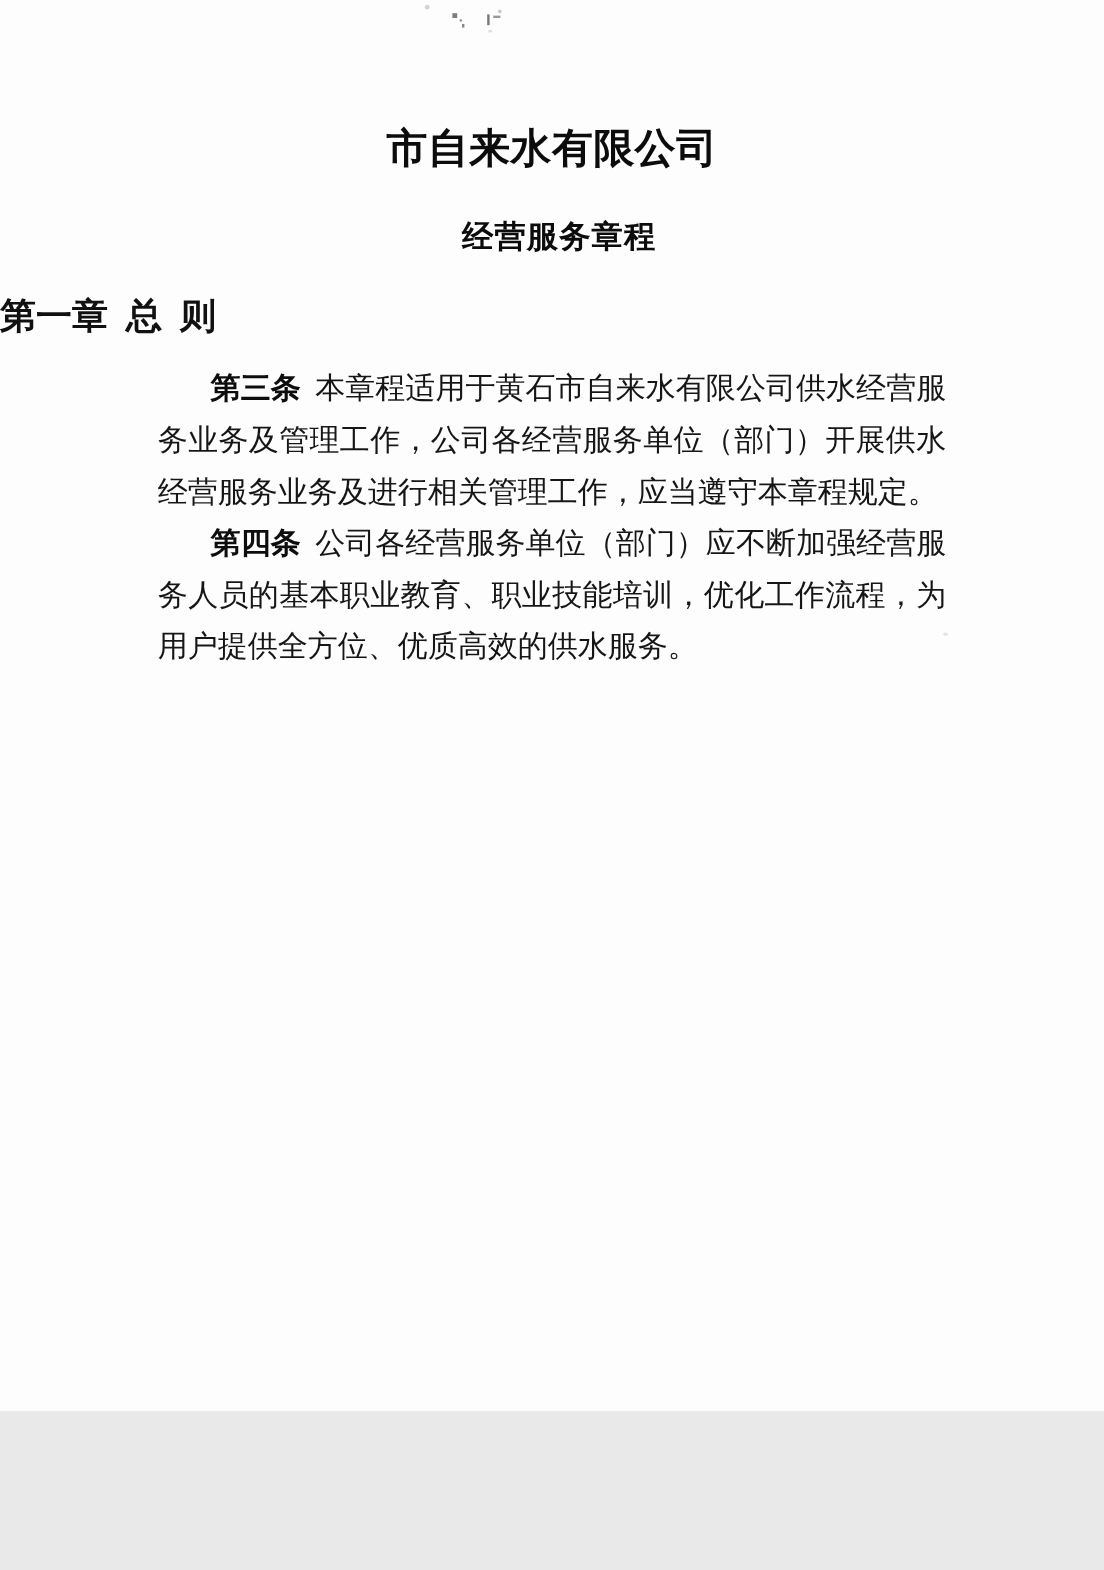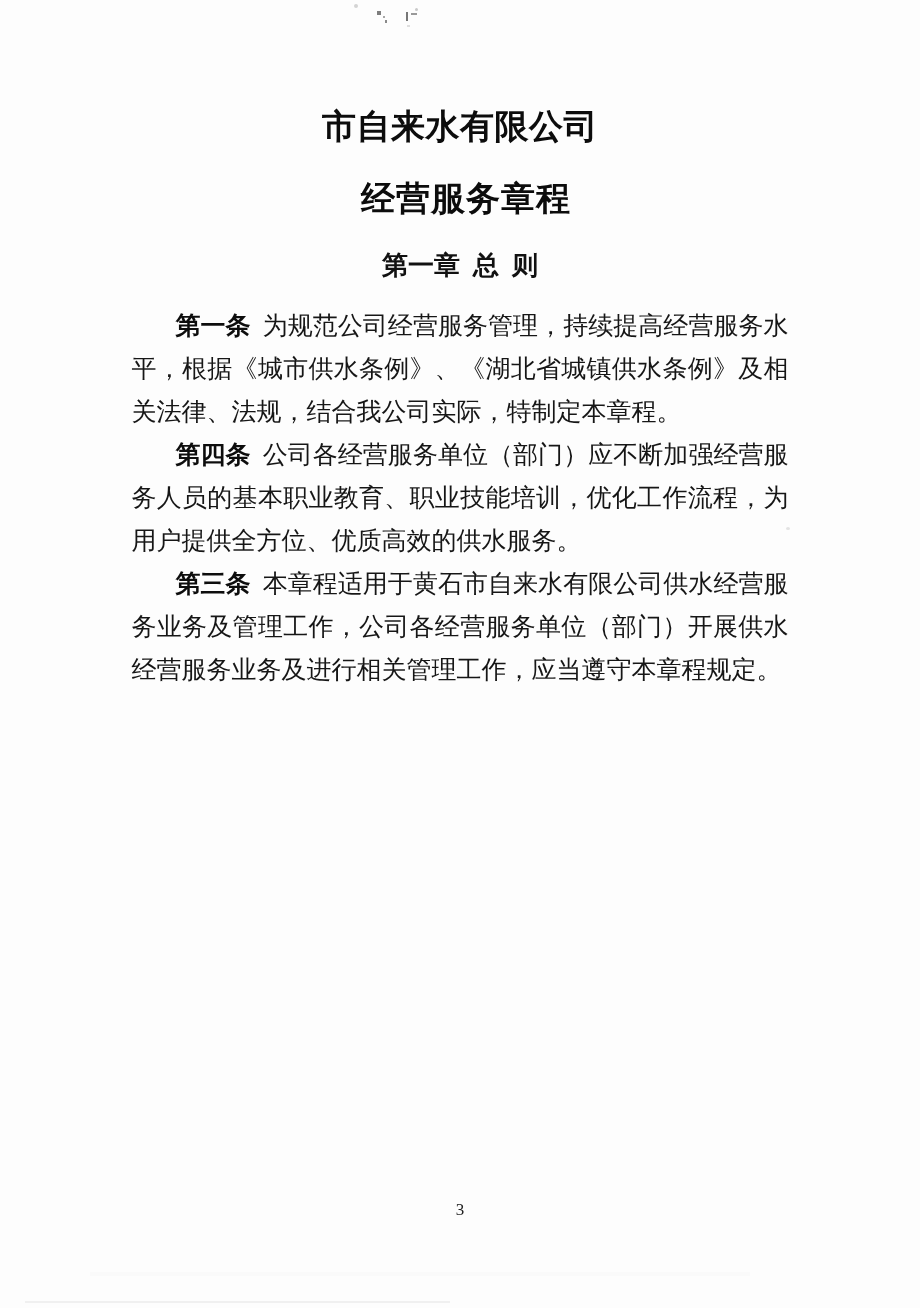--- a/index.html
+++ b/index.html
@@ -1,48 +1,47 @@
 <!DOCTYPE html>
 <html><head>
 <meta charset="utf-8">
 <style>
   * { margin: 0; padding: 0; box-sizing: border-box; }
   html, body { background: #e9e9e9; }
   .page {
     position: relative;
     width: 920px;
-    height: 1308px;
+    height: 1176px;
     background: #fdfdfd;
     overflow: hidden;
-    font-family: Liberation Serif, serif;
+    font-family: Liberation Mono, monospace;
     color: #1a1a1a;
   }
   .doc-title {
     margin-top: 110px;
     text-align: center;
     font-size: 34px;
     line-height: 34px;
     font-weight: 700;
     color: #0c0c0c;
     letter-spacing: 0.5px;
   }
   .doc-subtitle {
     margin-top: 38px;
     text-align: center;
-    font-size: 34px;
+    font-size: 26px;
     line-height: 34px;
     font-weight: 700;
     color: #0c0c0c;
     letter-spacing: 1px;
     padding-left: 12px;
   }
   .chapter-heading {
     margin-top: 37px;
-    text-align: center;
-    font-size: 26px;
+    font-size: 30px;
     line-height: 26px;
     font-weight: 700;
     color: #111;
     white-space: pre;
   }
   .doc-body {
     width: 657px;
     margin: 25px auto 0 auto;
     font-size: 25px;
     line-height: 43px;
@@ -105,23 +104,22 @@
   <div class="speck speck-h"></div>
   <div class="speck speck-i"></div>
 
   <div class="doc-title">市自来水有限公司</div>
 
   <div class="doc-subtitle">经营服务章程</div>
 
   <div class="chapter-heading">第一章 总 则</div>
 
   <div class="doc-body">
-    <p class="article"><span class="article-label">第一条</span><span>为规范公司经营服务管理，持续提高经营服务水平，根据《城市供水条例》、《湖北省城镇供水条例》及相关法律、法规，结合我公司实际，特制定本章程。</span></p>
+    <p class="article"><span class="article-label">第三条</span><span>本章程适用于黄石市自来水有限公司供水经营服务业务及管理工作，公司各经营服务单位（部门）开展供水经营服务业务及进行相关管理工作，应当遵守本章程规定。</span></p>
     <p class="article"><span class="article-label">第四条</span><span>公司各经营服务单位（部门）应不断加强经营服务人员的基本职业教育、职业技能培训，优化工作流程，为用户提供全方位、优质高效的供水服务。</span></p>
-    <p class="article"><span class="article-label">第三条</span><span>本章程适用于黄石市自来水有限公司供水经营服务业务及管理工作，公司各经营服务单位（部门）开展供水经营服务业务及进行相关管理工作，应当遵守本章程规定。</span></p>
   </div>
 
   <div class="page-number">3</div>
 
   <div class="artifact-row"></div>
   <div class="artifact-line"></div>
 
 </div>
 
 </body></html>

